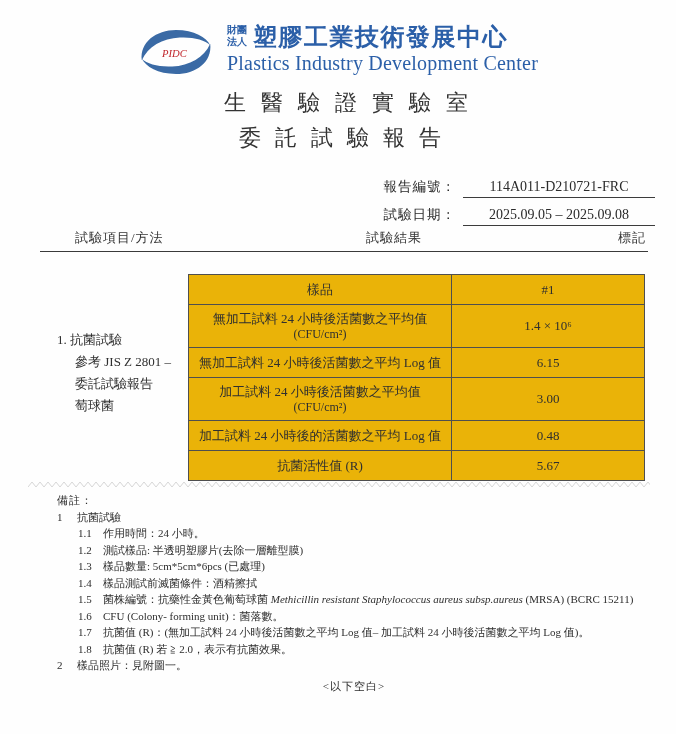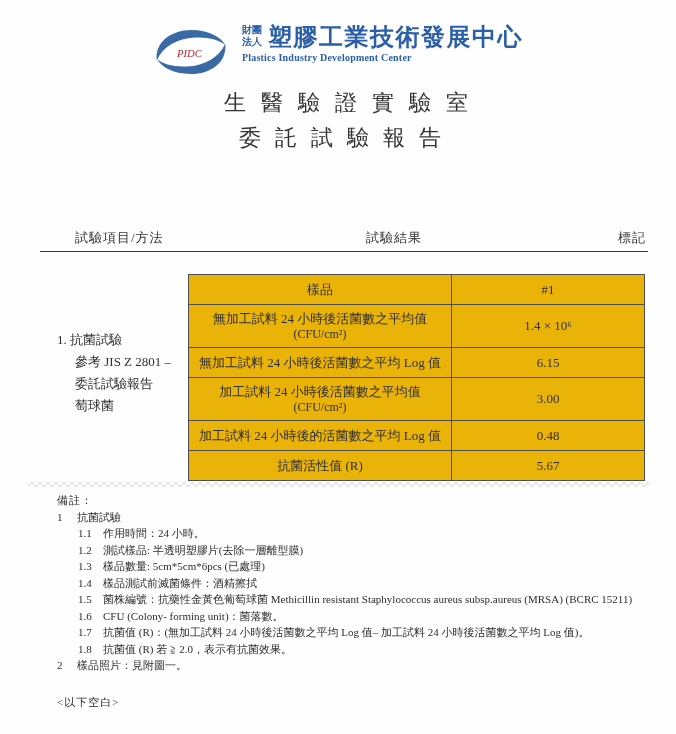--- a/index.html
+++ b/index.html
@@ -10,21 +10,21 @@
   }
   
   .logo-row { position:absolute; top:24px; left:0; width:100%;
     display:flex; justify-content:center; align-items:flex-start; gap:13px; }
   .logo-svg { width:76px; height:54px; flex:none; margin-top:1px; }
   .org-zh-row { display:flex; align-items:flex-end; gap:6px; }
   .org-prefix { display:flex; flex-direction:column; font-family:"Liberation Sans",sans-serif;
     font-size:10px; font-weight:bold; color:#2b5fa8; line-height:1.15; padding-bottom:3px; }
   .org-zh { font-family:"Liberation Sans",sans-serif; font-size:24px; font-weight:bold;
     color:#2b5fa8; letter-spacing:1.5px; line-height:1.1; }
-  .org-en { font-size:10px; font-weight:bold; color:#2b5fa8; margin-top:2px; letter-spacing:0.2px; }
+  .org-en { font-size:20px; font-weight:normal; color:#2b5fa8; margin-top:2px; letter-spacing:0.2px; }
   
   .title1, .title2 { position:absolute; left:8px; width:100%; text-align:center;
     font-size:22px; font-weight:400; box-sizing:border-box; color:#333; }
   .title1 { top:88px; letter-spacing:15px; padding-left:15px; }
   .title2 { top:123px; letter-spacing:14px; padding-left:2px; }
   
   .meta { position:absolute; top:178px; right:21px; font-size:13.5px; }
   .meta-row { display:flex; align-items:baseline; justify-content:flex-end; margin-bottom:8px; }
   .meta-label { margin-right:7px; letter-spacing:1px; }
   .meta-value { display:inline-block; width:192px; text-align:center;
@@ -56,22 +56,22 @@
   
   .notes { position:absolute; top:492px; left:57px; width:594px;
     font-size:11px; line-height:16.5px; color:#2d2d2d; }
   .note-head { letter-spacing:1px; }
   .note-row { display:flex; }
   .note-row .num { flex:none; }
   .note-row.l1 .num { width:20px; }
   .note-row.l2 { padding-left:21px; }
   .note-row.l2 .num { width:25px; }
   .note-text { flex:1; }
-  .it { }
-  .footer-blank { margin-top:20px; letter-spacing:1px; }
+  .it { font-style:italic; }
+  .footer-blank { text-align:center; margin-top:4px; letter-spacing:1px; }
 </style>
 </head>
 <body>
 
 <div class="page">
 
   <header class="logo-row">
     <svg class="logo-svg" viewBox="0 0 100 66">
       <path d="M5 44 C2 20 24 4 50 4 C74 4 90 14 95 24 C88 17 72 13 55 14 C32 15 13 26 5 44 Z" fill="#3a6aa5"></path>
       <path d="M95 22 C98 46 76 62 50 62 C26 62 10 52 5 42 C12 49 28 53 45 52 C68 51 87 40 95 22 Z" fill="#3a6aa5"></path>
@@ -85,20 +85,30 @@
         </div>
         <div class="org-zh">塑膠工業技術發展中心</div>
       </div>
       <div class="org-en">Plastics Industry Development Center</div>
     </div>
   </header>
 
   <div class="title1">生醫驗證實驗室</div>
   <div class="title2">委託試驗報告</div>
 
+  <div class="meta">
+    <div class="meta-row">
+      <span class="meta-label">報告編號：</span>
+      <span class="meta-value">114A011-D210721-FRC</span>
+    </div>
+    <div class="meta-row">
+      <span class="meta-label">試驗日期：</span>
+      <span class="meta-value">2025.09.05 – 2025.09.08</span>
+    </div>
+  </div>
 
   <div class="col-headers">
     <span class="col-item">試驗項目/方法</span>
     <span class="col-result">試驗結果</span>
     <span class="col-mark">標記</span>
   </div>
   <div class="header-rule"></div>
 
   <div class="test-item">
     <div>1. 抗菌試驗</div>

